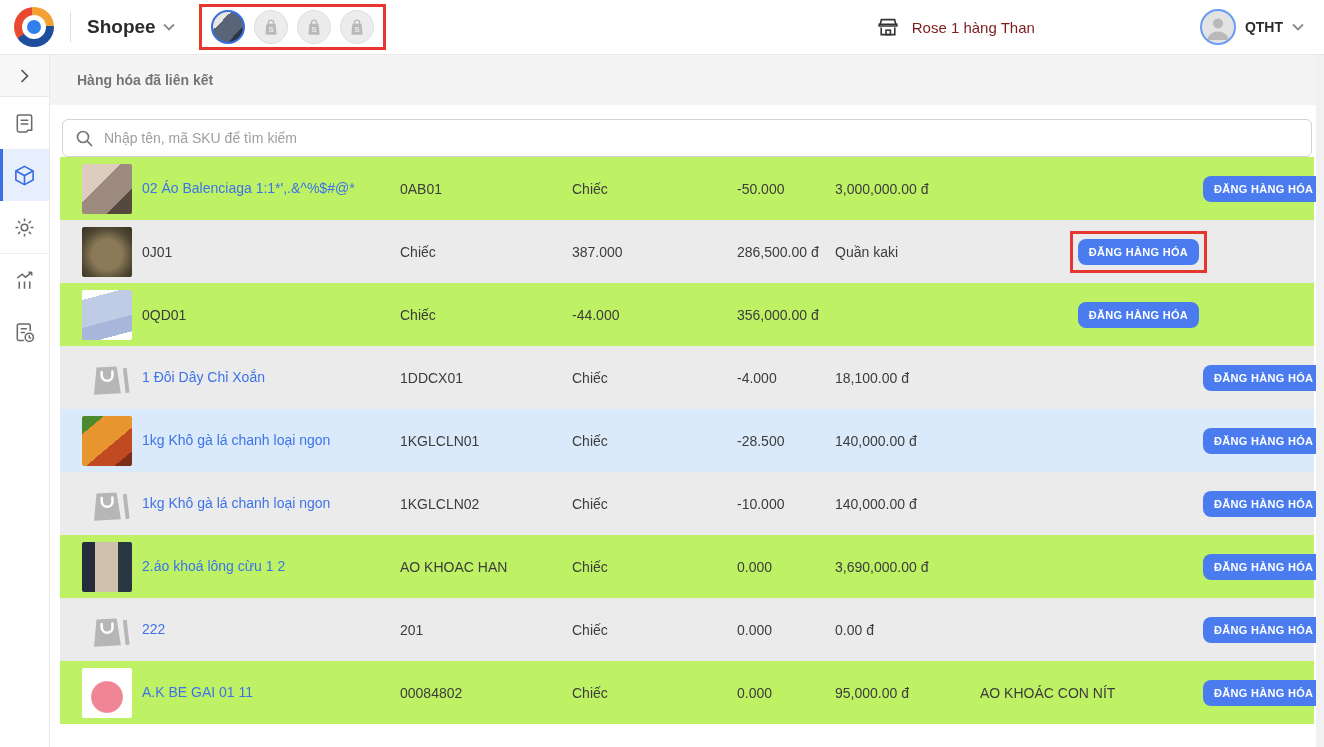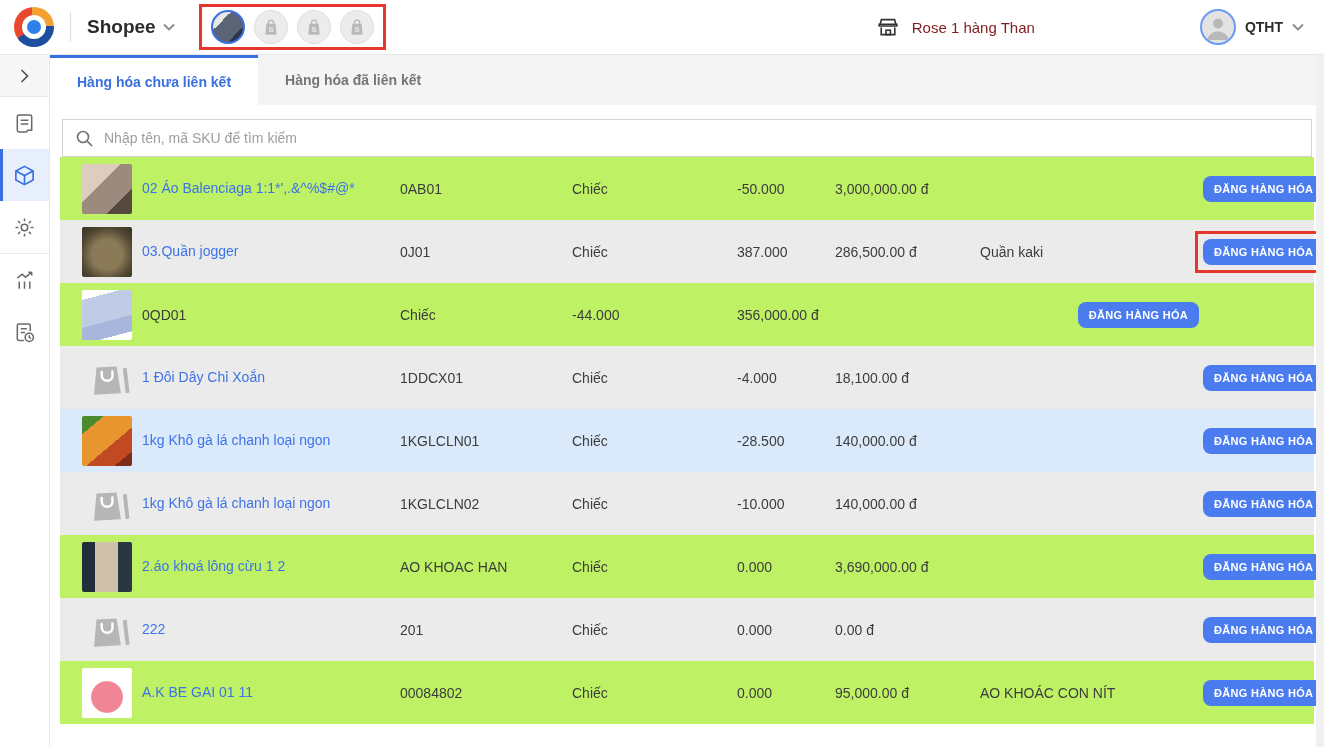--- a/index.html
+++ b/index.html
@@ -40,21 +40,21 @@
   .side-div { height:1px; background:#ececec; }
   .side-item svg { width:23px; height:23px; }
 
   
   .main { position:absolute; left:50px; top:55px; right:0; bottom:0; background:#fff; overflow:hidden; }
   .tabbar { height:50px; background:#f4f4f4; display:flex; }
   .tab { padding:0 27px; display:flex; align-items:center; font-weight:bold; font-size:14px;
          color:#757575; cursor:pointer; }
   .tab.active { background:#fff; border-top:3px solid #3a6fe0; color:#3a6fe0; }
 
-  .searchbar { margin:14px 12px 0 12px; height:38px; border:1px solid #d4d4d4; border-radius:0;
+  .searchbar { margin:14px 12px 0 12px; height:38px; border:1px solid #d4d4d4; border-radius:6px;
                display:flex; align-items:center; padding:0 13px; gap:11px; background:#fff; }
   .searchbar input { border:none; outline:none; flex:1; font-size:14px; font-family:inherit; color:#3c3c3c; }
   .searchbar input::placeholder { color:#9e9e9e; }
 
   .table { margin:0 10px; }
   .thead { display:grid; grid-template-columns:340px 172px 165px 98px 145px 223px 1fr;
            height:48px; align-items:center; font-weight:bold; font-size:14px; color:#424242; }
   .thead .c0 { padding-left:23px; }
   .row { display:grid; grid-template-columns:82px 258px 172px 165px 98px 145px 223px 1fr;
          height:63px; align-items:center; font-size:14px; background:#bef264; }
@@ -183,23 +183,20 @@
       <path d="M18 10.5 V5 a1.8 1.8 0 0 0 -1.8 -1.8 H6.3 A1.8 1.8 0 0 0 4.5 5 v13.5 a1.8 1.8 0 0 0 1.8 1.8 h5"></path>
       <path d="M8 8 h6.5 M8 12 h4.5"></path>
       <circle cx="17" cy="17" r="4.3" fill="#fff"></circle>
       <path d="M17 14.8 v2.3 l1.7 1.2"></path>
     </svg>
   </div>
 </div>
 
 <div class="main">
   <div class="tabbar">
-    <div class="tab active">
-      <span>Hàng hóa chưa liên kết</span>
-    </div>
     <div class="tab">
       <span>Hàng hóa đã liên kết</span>
     </div>
   </div>
 
   <div class="searchbar">
     <svg width="17" height="17" viewBox="0 0 17 17" fill="none" stroke="#757575" stroke-width="1.7">
       <circle cx="7" cy="7" r="5.5"></circle>
       <path d="M11.2 11.2 L16 16"></path>
     </svg>
@@ -226,21 +223,20 @@
       </span>
     </div>
   </div>
 
   <div class="row v-gray">
     <div>
       <div class="thumb t-photo-tiger">
         
       </div>
     </div>
-    <div class="name"><a>03.Quần jogger</a></div>
     <div class="sku">0J01</div>
     <div class="unit">Chiếc</div>
     <div class="stock">387.000</div>
     <div class="price">286,500.00 đ</div>
     <div class="group">Quần kaki</div>
     <div class="action">
       <span class="btn-wrap annotated">
         <button class="btn">ĐĂNG HÀNG HÓA</button>
       </span>
     </div>

